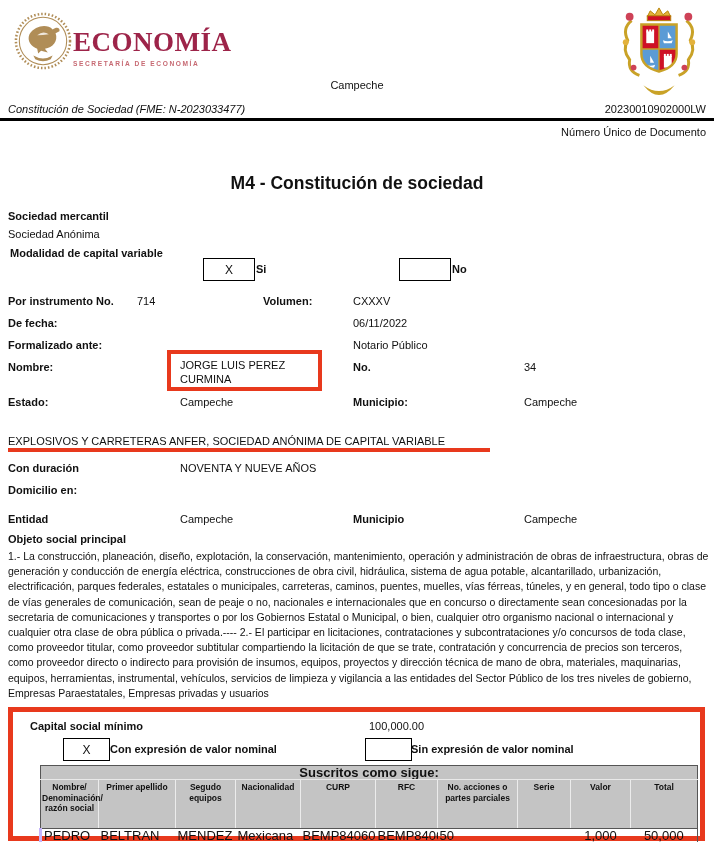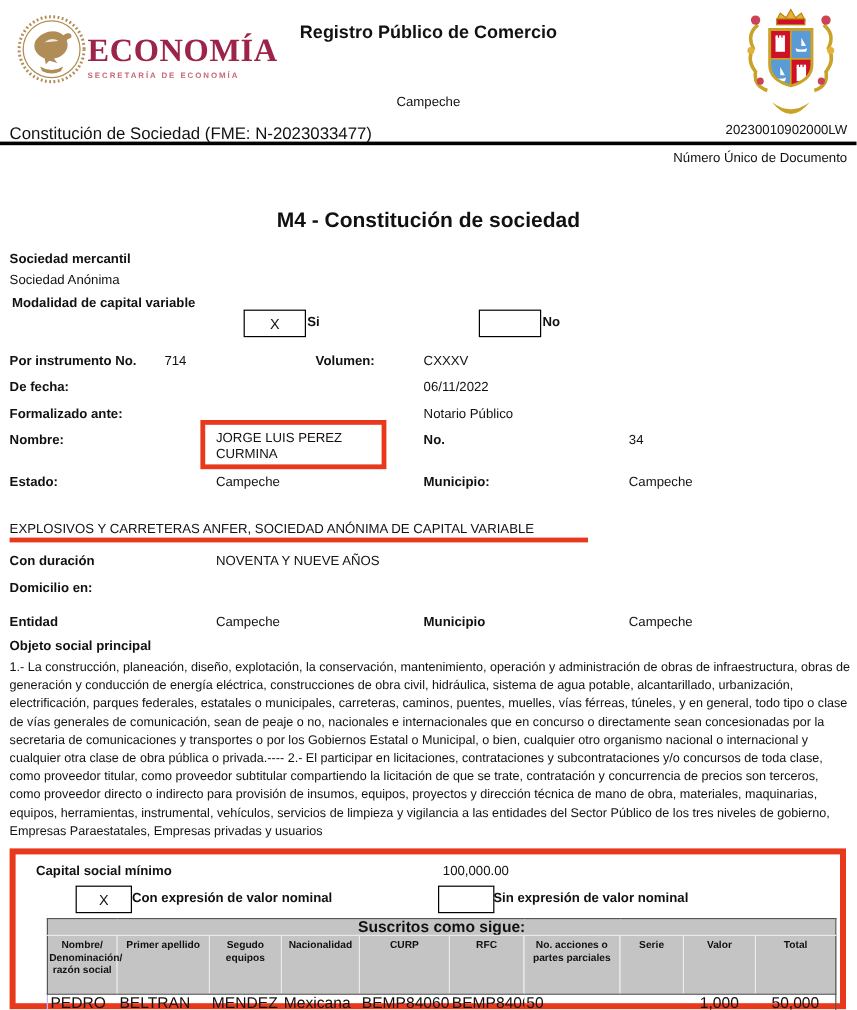--- a/index.html
+++ b/index.html
@@ -18,21 +18,21 @@
   .b{font-weight:bold;}
   .t11{font-size:11px;line-height:13px;}
   .t10{font-size:10.5px;line-height:15.2px;}
 
   
   .brand-name{font-family:"Liberation Serif","DejaVu Serif",serif;font-weight:bold;
     font-size:27px;letter-spacing:.5px;color:var(--brand);}
   .brand-sub{font-size:6.6px;font-weight:bold;letter-spacing:1.6px;color:var(--brand-sub);margin-top:2px;}
   .doc-title{width:230px;left:242px;top:18px;text-align:center;font-weight:bold;font-size:15px;line-height:19px;}
   .state-center{left:0;top:79px;width:714px;text-align:center;font-size:11px;}
-  .subhdr-left{left:8px;top:103px;font-size:14px;}
+  .subhdr-left{left:8px;top:103px;font-size:11px;font-style:italic;}
   .subhdr-right{right:8px;top:103px;font-size:11px;}
   .thick-rule{left:0;top:118px;width:714px;height:3px;background:#000;}
   .nud{right:8px;top:126px;font-size:11px;}
 
   .m4-title{left:0;top:173px;width:714px;text-align:center;font-weight:bold;font-size:17.5px;}
 
   
   .chk{border:1.6px solid #000;background:#fff;display:flex;align-items:center;justify-content:center;
     font-size:12px;}
 
@@ -45,21 +45,21 @@
   table.cap{border-collapse:collapse;table-layout:fixed;width:657px;font-size:8.5px;}
   .band{background:var(--hdr-gray);text-align:center;font-weight:bold;font-size:8.5px;
     border:1px solid #555;border-bottom:1px solid #e9e9e9;padding:2px 0;}
   table.cap th{background:var(--hdr-gray);font-weight:bold;text-align:center;vertical-align:top;
     padding:2px 1px 14px 1px;white-space:pre-line;border-right:1px solid #ececec;
     border-bottom:1px solid #555;font-size:8.5px;line-height:10.5px;}
   table.cap th:first-child{border-left:1px solid #555;}
   table.cap th:last-child{border-right:1px solid #555;}
   table.cap td{padding:2px 2px 1px 2px;vertical-align:top;white-space:normal;overflow:hidden;
     font-size:13px;line-height:10px;}
-  table.cap td.first{border-left:1px solid #c4b5fd;}
+  table.cap td.first{border-left:3px solid #c4b5fd;}
   table.cap td.last{border-right:1px solid #555;}
   table.cap tr.bottom td{border-bottom:1px solid #555;}
   td.num{text-align:center;padding-right:18px;white-space:nowrap;}
   td.code{white-space:nowrap;}
 </style>
 </head>
 <body>
 
 <div class="page">
 
@@ -71,21 +71,20 @@
       <path fill="#B08D57" d="M20 45 q10 6 20 0 l-2 4 q-8 4 -16 0 z"></path>
       <path fill="#FFF" d="M24 24 q6 -5 12 -1 q-6 1 -12 1 z" opacity="0.8"></path>
     </svg>
   </div>
 
   <div class="abs" style="left:73px;top:27px;">
     <div class="brand-name">ECONOMÍA</div>
     <div class="brand-sub">SECRETARÍA DE ECONOMÍA</div>
   </div>
 
-  <div class="abs doc-title">Registro Público de Comercio</div>
   <div class="abs state-center">Campeche</div>
 
   <div class="abs" style="left:614px;top:3px;width:90px;height:94px;">
     <svg width="90" height="94" viewBox="0 0 92 96">
 
       <path d="M18 18 q-10 8 -4 20 q-6 10 2 20 q-2 12 10 16" fill="none" stroke="#C9A227" stroke-width="3"></path>
       <path d="M74 18 q10 8 4 20 q6 10 -2 20 q2 12 -10 16" fill="none" stroke="#C9A227" stroke-width="3"></path>
       <circle cx="16" cy="14" r="4" fill="#CE4257"></circle>
       <circle cx="76" cy="14" r="4" fill="#CE4257"></circle>
       <circle cx="12" cy="40" r="3" fill="#E3B23C"></circle>

